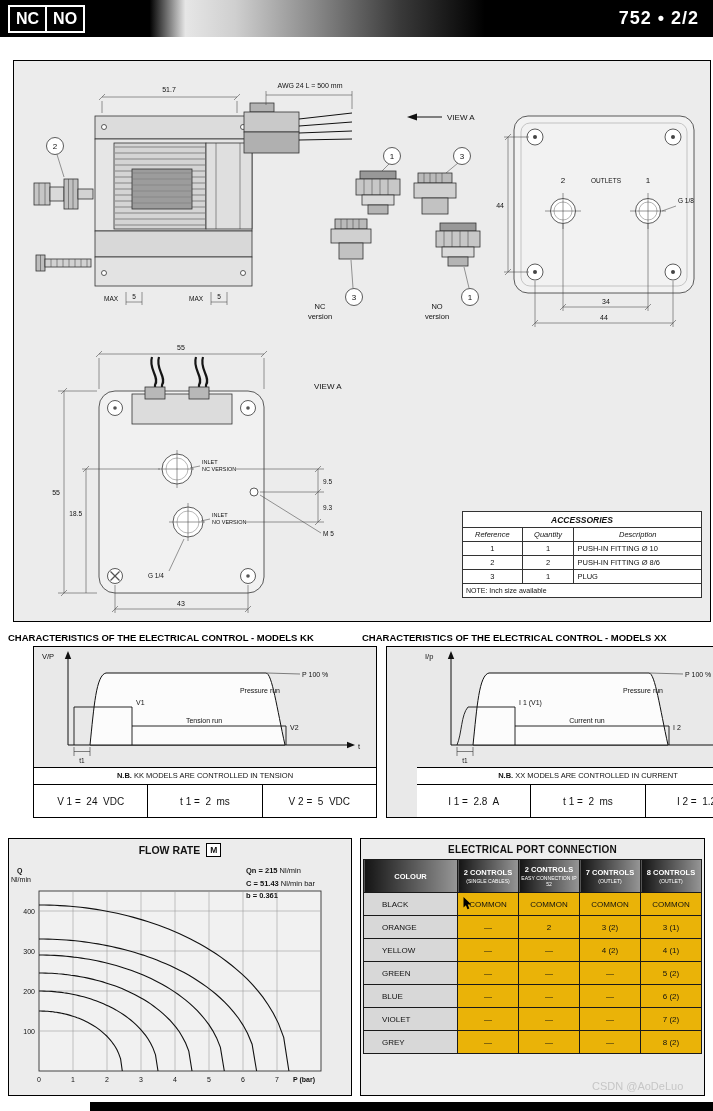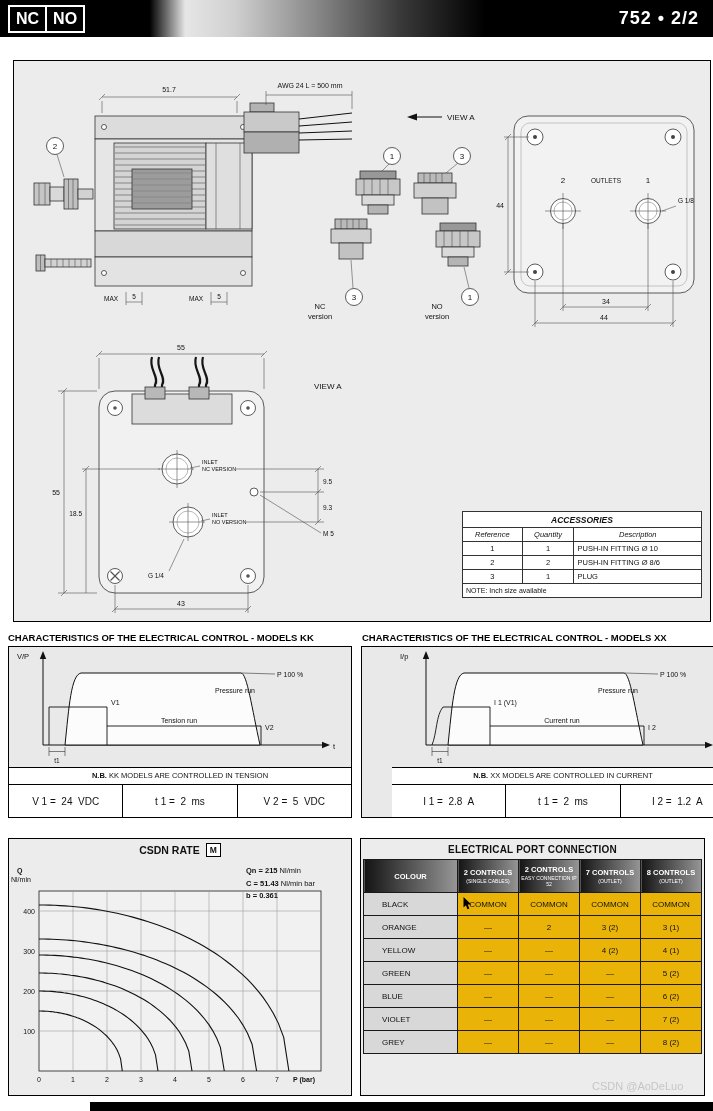--- a/index.html
+++ b/index.html
@@ -39,21 +39,21 @@
   .acc .ctr{text-align:center;}
   .acc .note td{font-size:7px;}
 
   
   .sec-title{position:absolute;font-size:9.5px;font-weight:bold;color:#000;}
   #kk-title{left:8px;top:632px;width:344px;}
   #xx-title{left:362px;top:632px;width:343px;}
 
   
   .char-panel{position:absolute;width:342px;height:170px;border:1px solid #000;
-    background:#e9e9e9;display:flex;flex-direction:column;top:646px;}
+    background:#e9e9e9;display:flex;flex-direction:column;top:646px;margin-left:25px;}
   #kk-panel{left:8px;} #xx-panel{left:361px;padding-left:30px;}
   svg.char-svg{width:342px;height:120px;display:block;flex:0 0 auto;}
   .nb-row{height:16px;line-height:16px;border-top:1px solid #000;background:#fff;
     text-align:center;font-size:7.5px;}
   .val-row{flex:1;display:flex;border-top:1px solid #000;background:#fff;}
   .val-cell{flex:1;display:flex;align-items:center;justify-content:center;
     font-size:10px;white-space:pre;}
   .val-cell + .val-cell{border-left:1px solid #000;}
 
   
@@ -482,21 +482,21 @@
     <div class="nb-row"><b>N.B.</b><span> XX MODELS ARE CONTROLLED IN CURRENT</span></div>
     <div class="val-row">
       <div class="val-cell">I 1 =  2.8  A</div>
       <div class="val-cell">t 1 =  2  ms</div>
       <div class="val-cell">I 2 =  1.2  A</div>
     </div>
   </div>
 
   <div class="flow-panel">
     <div class="flow-title">
-      <span>CSDN RATE</span>
+      <span>FLOW RATE</span>
       <span class="m-badge">M</span>
     </div>
     <svg id="flow-svg" viewBox="0 0 342 232">
       <text class="t7" x="8" y="12" font-weight="bold">Q</text>
       <text class="t7" x="2" y="21">Nl/min</text>
     <rect x="30" y="30" width="282" height="180" fill="#f1f1f1" stroke="#333" stroke-width="0.9"></rect>
         <text x="30" y="221" text-anchor="middle" font-size="7" fill="#111">0</text>
         <line x1="64" y1="30" x2="64" y2="210" stroke="#a0a0a0" stroke-width="0.6"></line>
         <text x="64" y="221" text-anchor="middle" font-size="7" fill="#111">1</text>
         <line x1="98" y1="30" x2="98" y2="210" stroke="#a0a0a0" stroke-width="0.6"></line>

